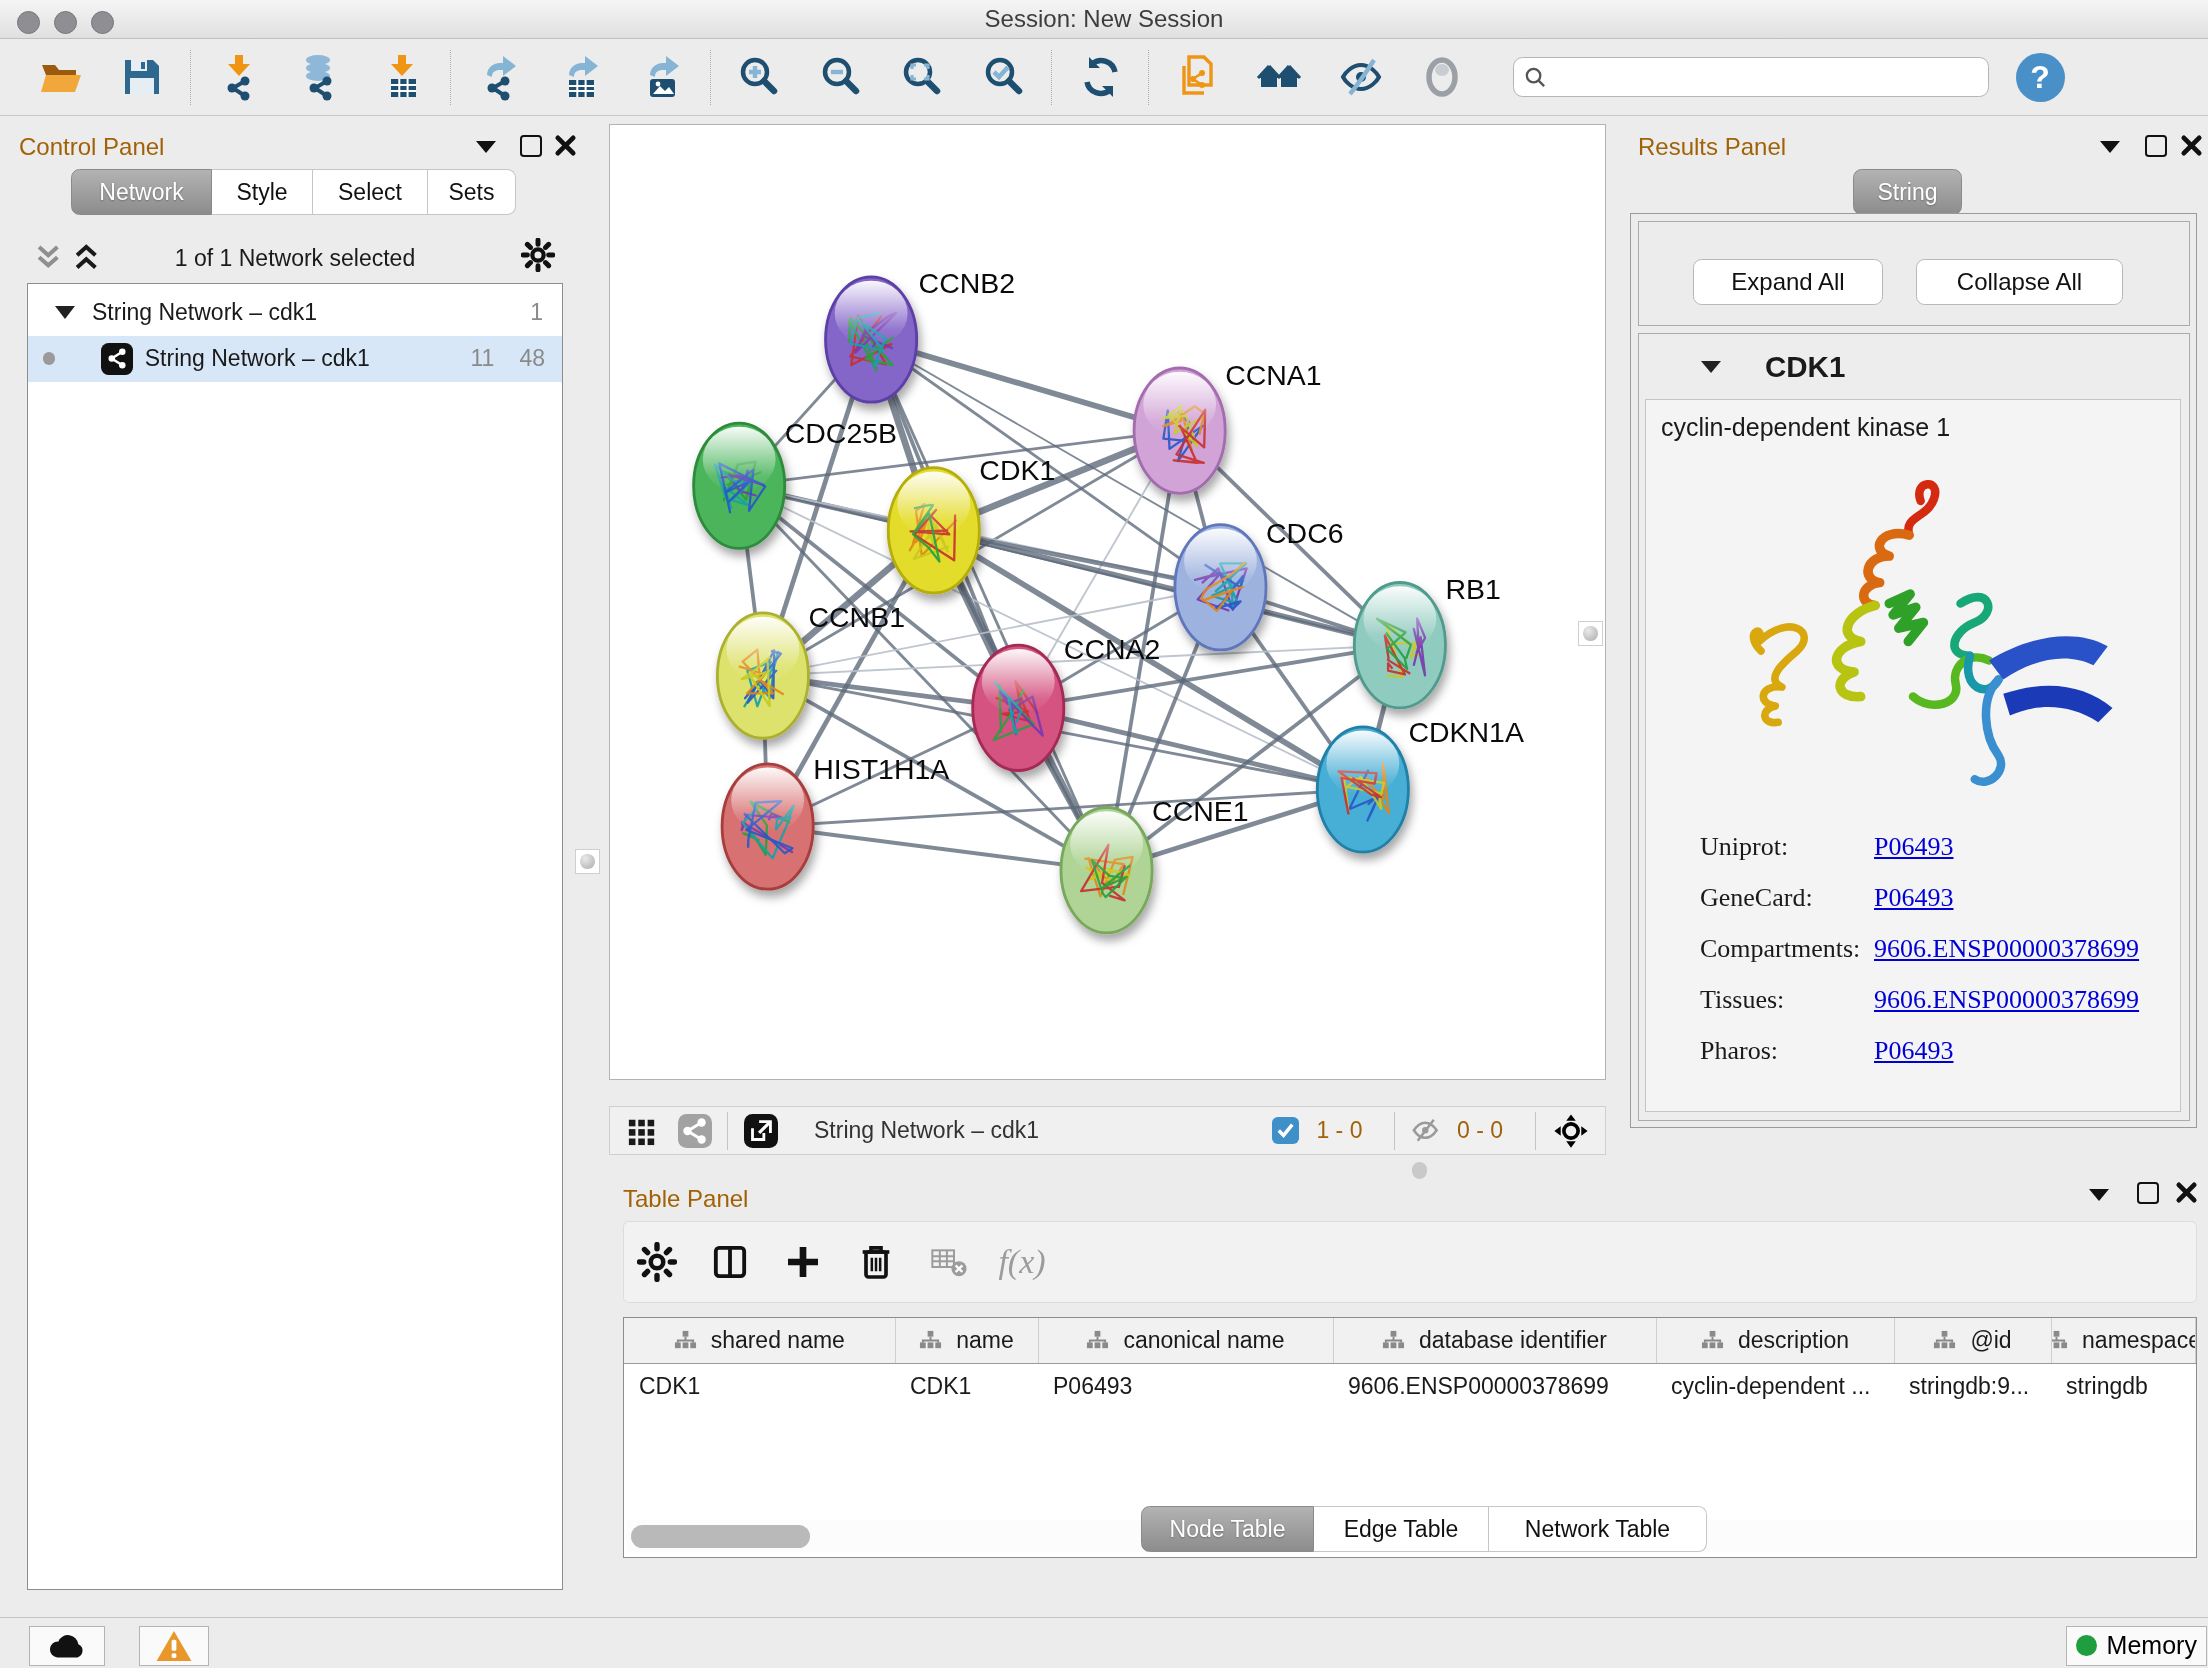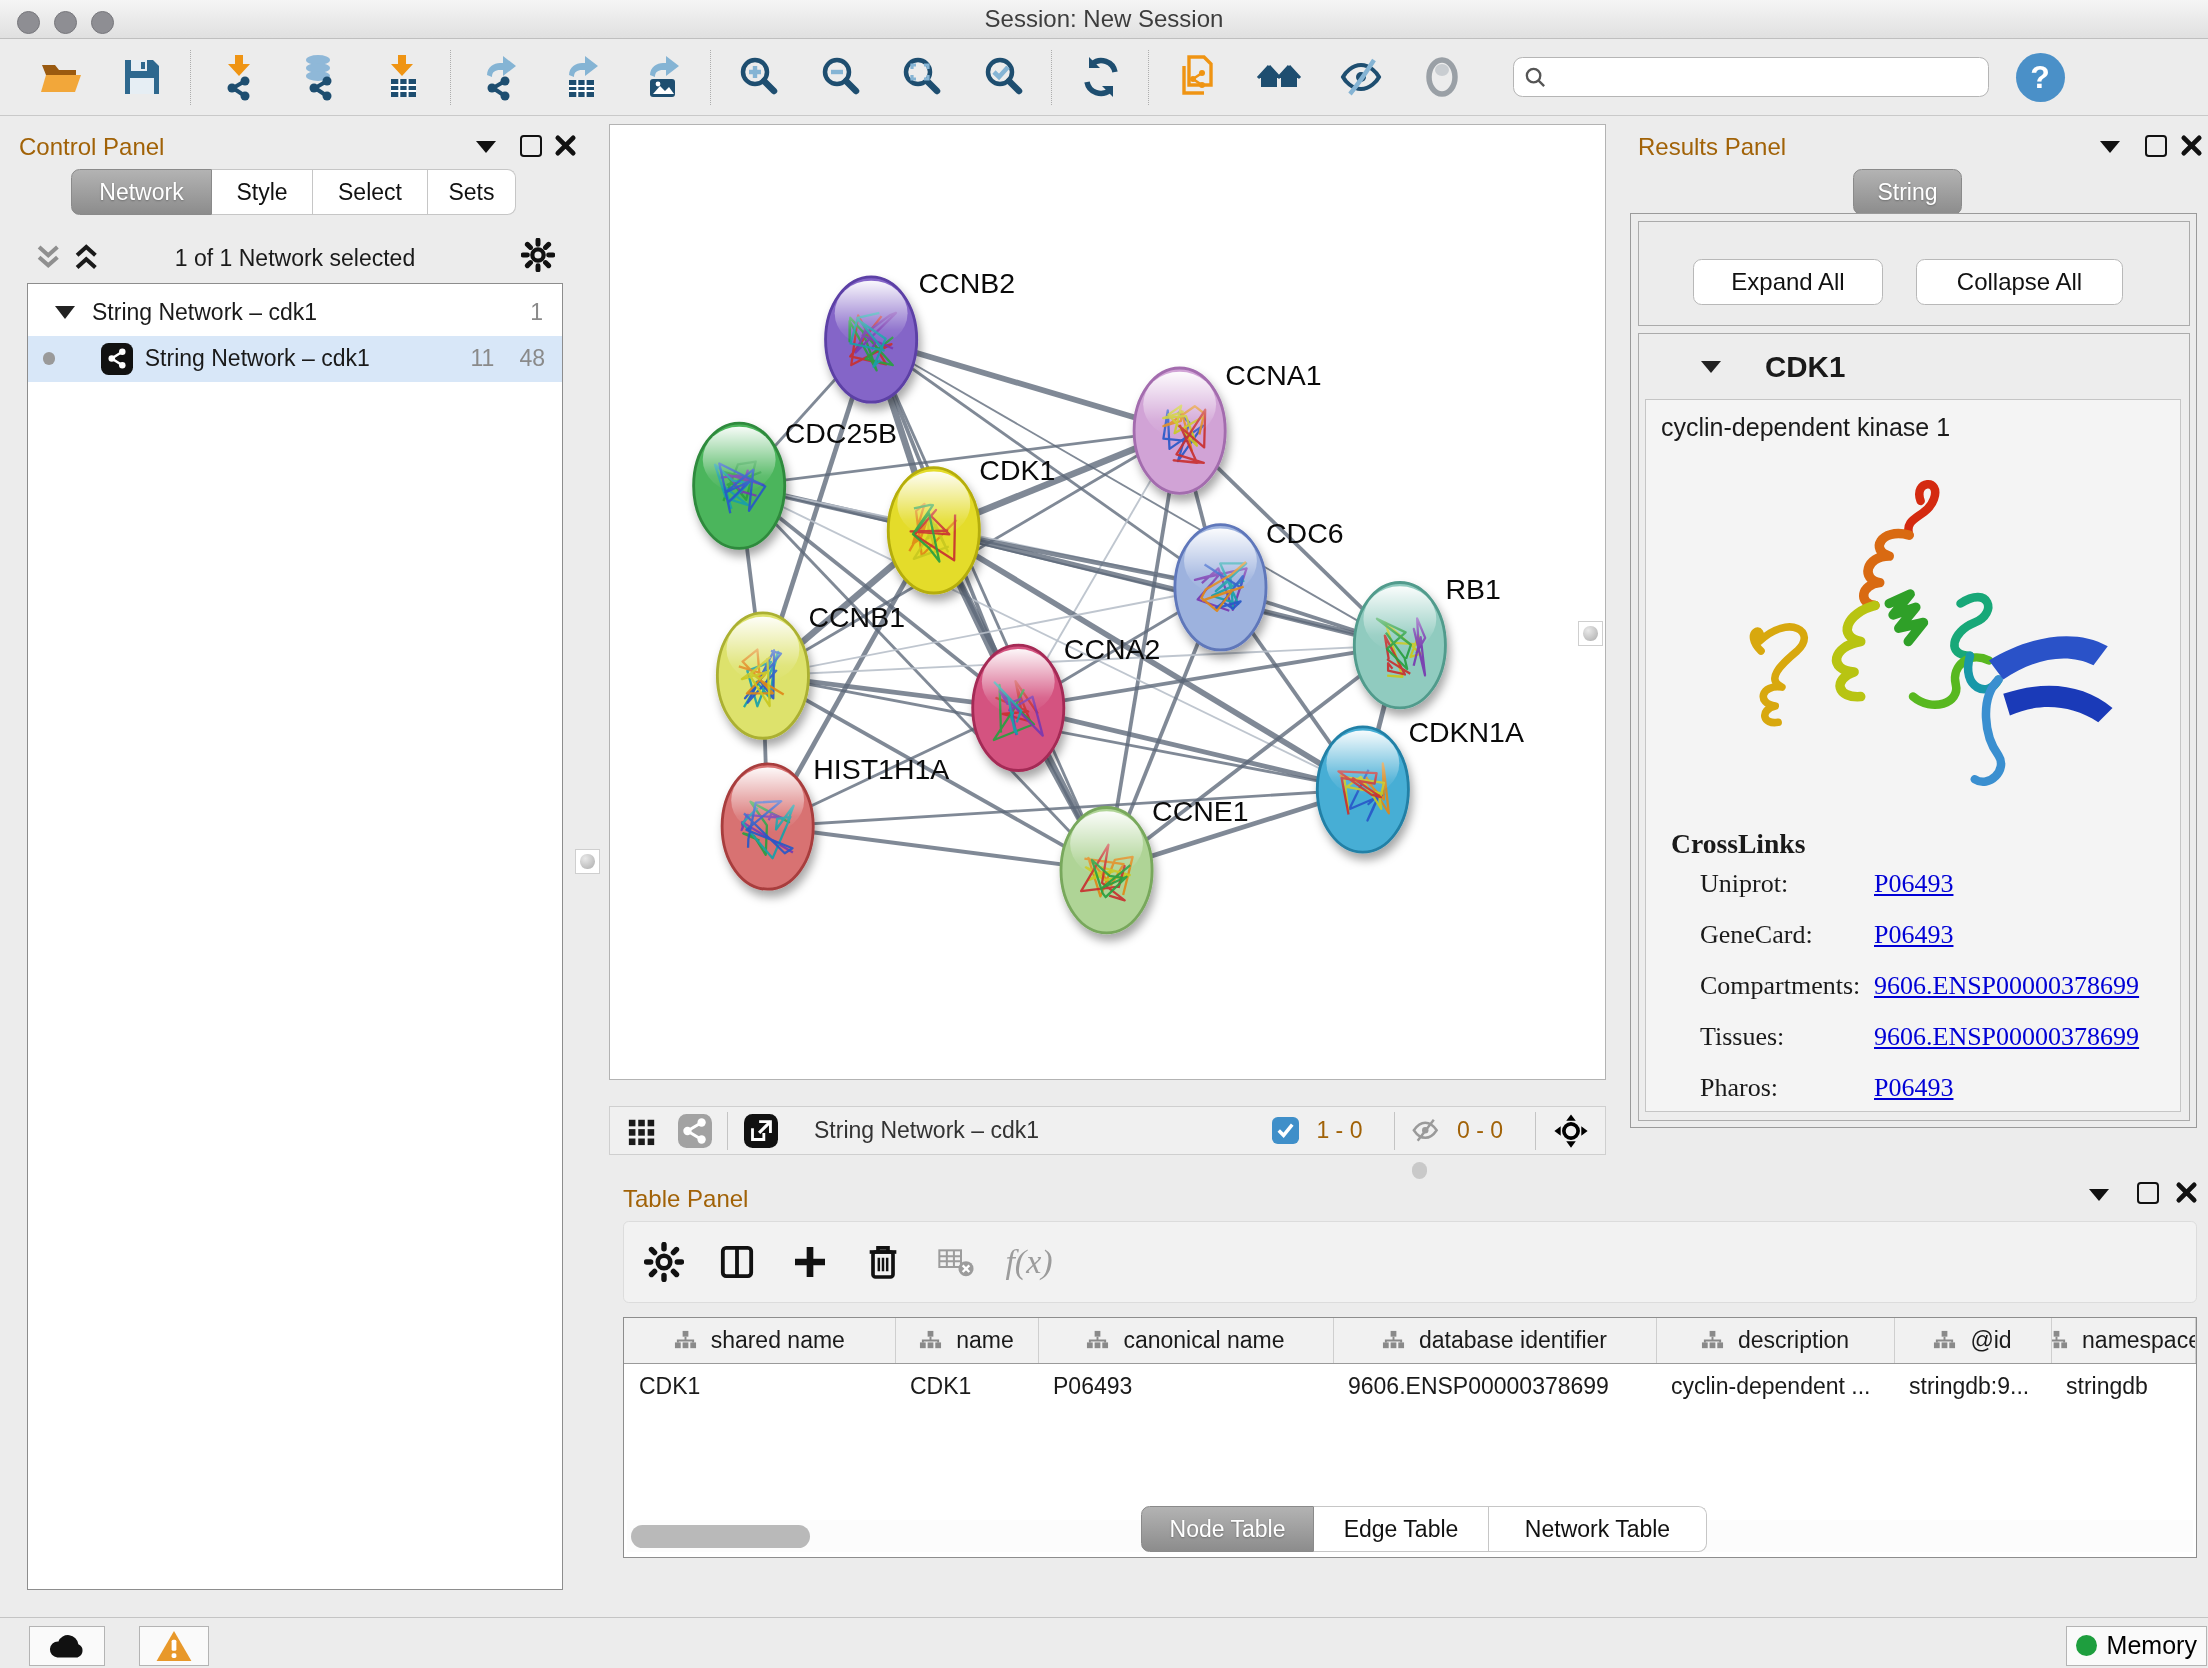--- a/index.html
+++ b/index.html
@@ -69,21 +69,21 @@
   .rp-btn{position:absolute;height:46px;background:#fff;border:1px solid #b8b8b8;border-radius:8.6px;font-size:24px;color:#111;}
   #rp-section{left:1638px;top:333px;width:552px;height:788px;background:#ededed;border:1px solid #ababab;box-sizing:border-box;}
   #rp-content{left:1645px;top:399px;width:536px;height:713px;background:#f4f4f4;border:1px solid #c5c5c5;box-sizing:border-box;}
   .serif{font-family:"Liberation Serif",serif;}
   .xl-row{position:relative;height:51px;}
   .xl-label{position:absolute;left:54px;font-size:26px;}
   .xl-link{position:absolute;left:228px;font-size:26px;color:#0000d6;text-decoration:underline;}
 
   
   #tp-toolbar{left:623px;top:1221px;width:1574px;height:82px;background:#f2f2f2;border:1px solid #dcdcdc;
-    border-radius:5.7px;box-sizing:border-box;display:flex;align-items:center;gap:25px;padding-left:16px;}
+    border-radius:5.7px;box-sizing:border-box;display:flex;align-items:center;gap:25px;padding-left:9px;}
   #tp-toolbar .tbtn{width:48px;height:48px;}
   #tp-toolbar .tbtn svg{width:40px;height:40px;}
   .fx{font-family:"Liberation Serif",serif;font-style:italic;font-size:34px;color:#9c9c9c;}
   #data-table{left:623px;top:1317px;width:1574px;height:241px;background:#fff;border:1.9px solid #8d8d8d;box-sizing:border-box;overflow:hidden;}
   table{border-collapse:collapse;table-layout:fixed;width:1570px;}
   th{height:43px;background:#f1f1f1;border-bottom:1.9px solid #9a9a9a;border-right:1px solid #cfcfcf;
      font-weight:normal;font-size:23px;overflow:hidden;white-space:nowrap;}
   th .th-inner{display:flex;align-items:center;justify-content:center;gap:14px;}
   th svg{width:23px;height:23px;flex:none;}
   td{height:43px;font-size:23px;padding-left:15px;overflow:hidden;white-space:nowrap;border:none;}
@@ -607,21 +607,20 @@
         <path d="M225 150 l22 -10 l-18 22 l24 -8 l-18 22 l26 -6 l-16 20" stroke="#2fa028" stroke-width="10"></path>
         <path d="M300 150 C330 130 340 160 315 170 C290 180 285 205 310 205" stroke="#18a878" stroke-width="9"></path>
         <path d="M250 248 C270 265 300 255 295 235 C290 215 310 200 330 210" stroke="#58b820" stroke-width="9"></path>
         <path d="M310 205 C300 240 330 250 340 230" stroke="#1898a8" stroke-width="9"></path>
         <path d="M340 230 C320 250 325 290 340 310 C350 325 330 345 315 335" stroke="#3a8fd0" stroke-width="9"></path>
       </g>
       <path d="M330 210 C370 185 420 175 455 195 L440 215 C410 200 375 210 345 230z" fill="#2a52c8"></path>
       <path d="M345 245 C390 230 430 235 460 260 L445 275 C415 255 380 255 352 268z" fill="#1a3ab8"></path>
     </svg>
   </div>
-  <div class="serif" style="margin:5.7px 0 0 25px;font-size:27.6px;font-weight:bold">CrossLinks</div>
   <div id="xl-rows" style="margin-top:9.5px">
       <div class="xl-row">
         <span class="xl-label serif">Uniprot:</span>
         <span class="xl-link serif">P06493</span>
       </div>
       <div class="xl-row">
         <span class="xl-label serif">GeneCard:</span>
         <span class="xl-link serif">P06493</span>
       </div>
       <div class="xl-row">

